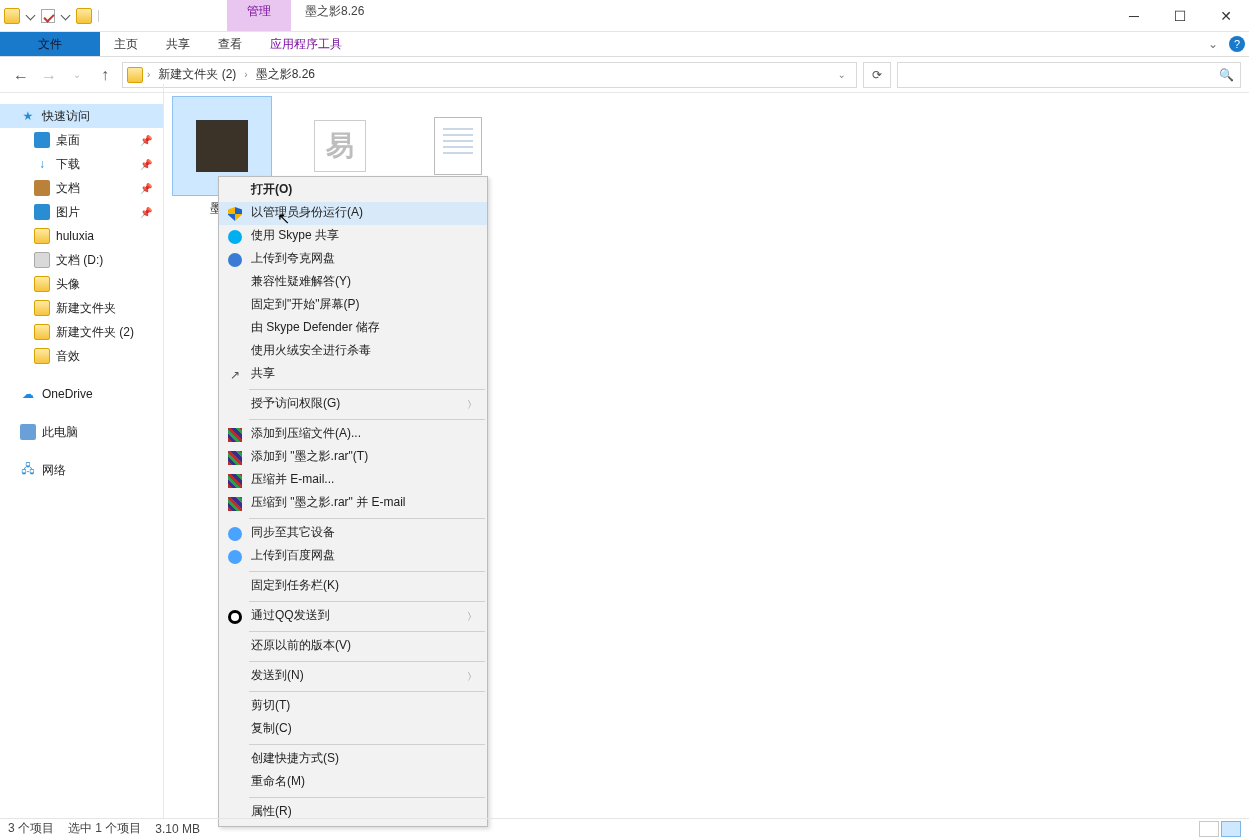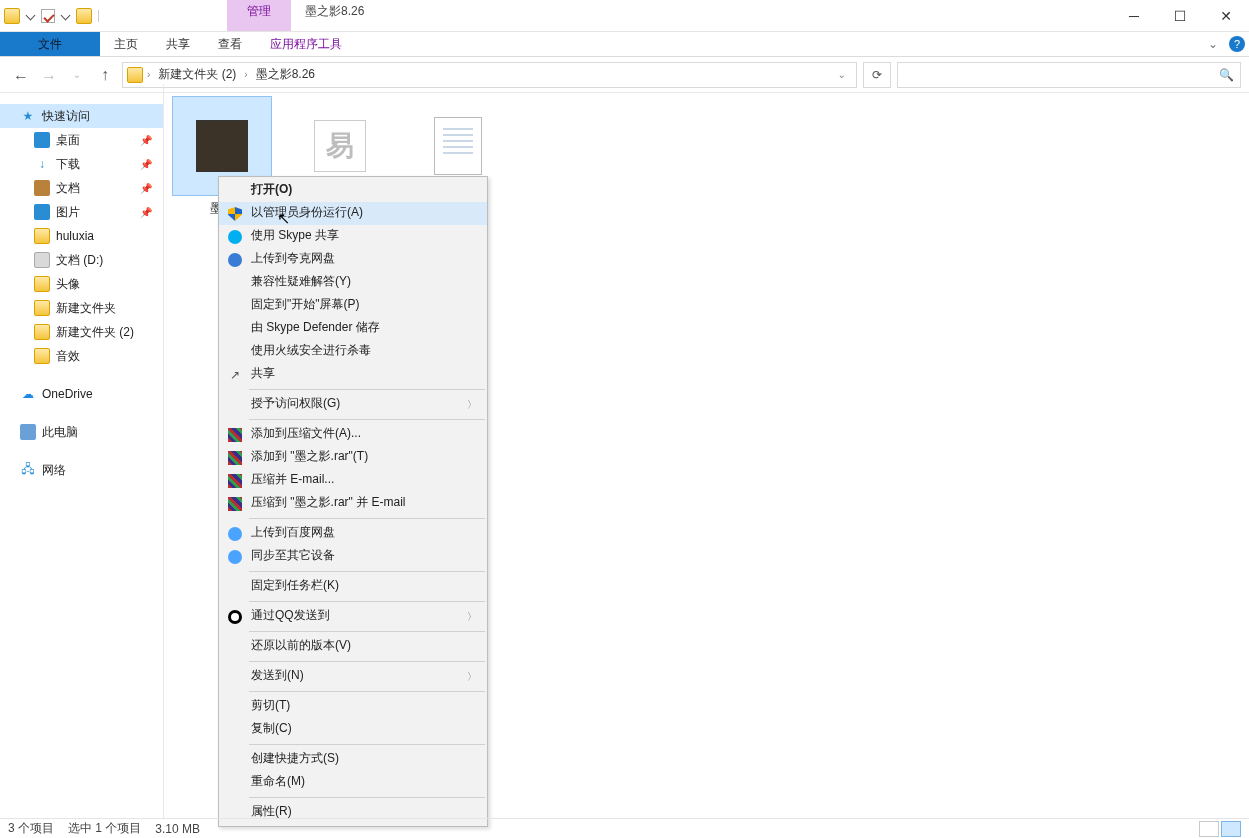--- a/index.html
+++ b/index.html
@@ -321,27 +321,27 @@
       <div class="icocell">
         <div class="rar"></div>
       </div>
       <span class="lbl">压缩到 "墨之影.rar" 并 E-mail</span>
     </div>
   <div class="sep"></div>
   <div class="row">
       <div class="icocell">
         <div class="baidu"></div>
       </div>
+      <span class="lbl">同步至其它设备</span>
+    </div>
+  <div class="row">
+      <div class="icocell">
+        <div class="baidu"></div>
+      </div>
       <span class="lbl">上传到百度网盘</span>
-    </div>
-  <div class="row">
-      <div class="icocell">
-        <div class="baidu"></div>
-      </div>
-      <span class="lbl">同步至其它设备</span>
     </div>
   <div class="sep"></div>
   <div class="row">
       <div class="icocell"></div>
       <span class="lbl">固定到任务栏(K)</span>
     </div>
   <div class="sep"></div>
   <div class="row">
       <div class="icocell">
         <div class="qq"></div>

